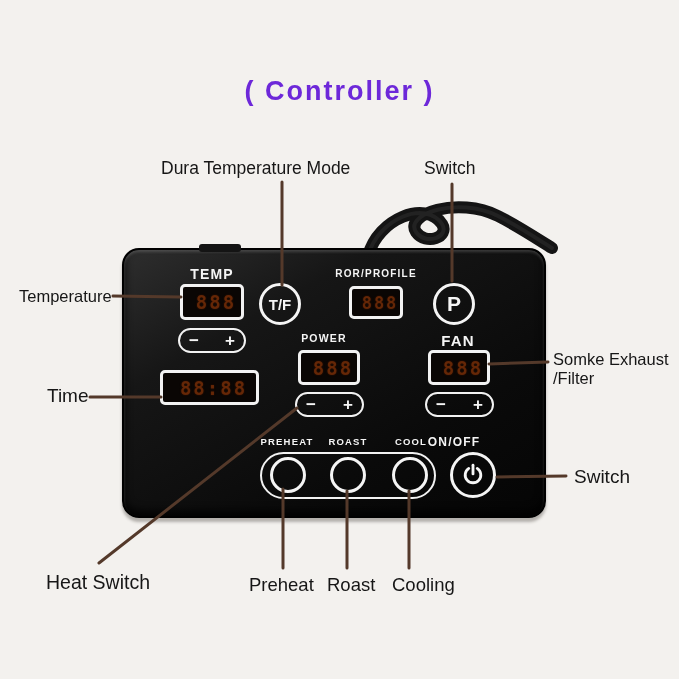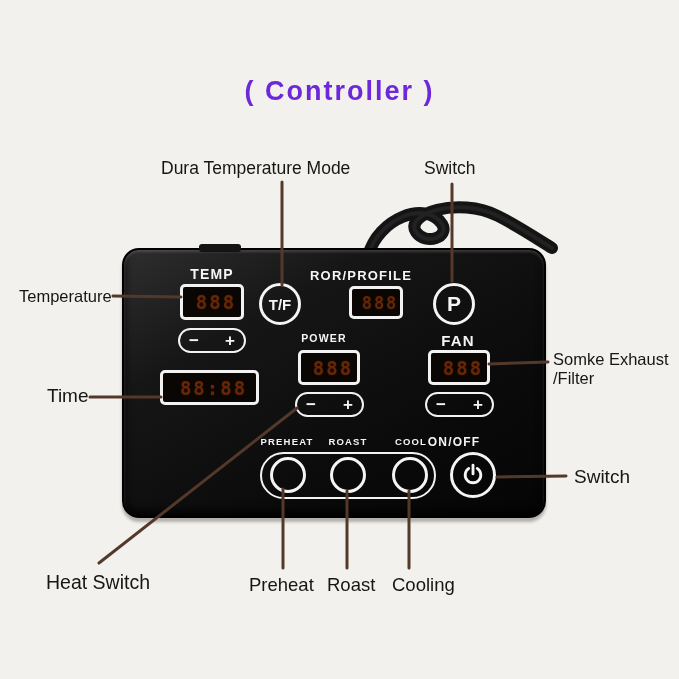--- a/index.html
+++ b/index.html
@@ -82,21 +82,21 @@
     <div class="display" style="left:56px;top:34px;width:64px;height:36px">
       <span class="digits">888</span>
     </div>
     <div class="pill" style="left:54px;top:78px;width:68px;height:25px">
       <span>−</span>
       <span>+</span>
     </div>
 
     <div class="roundbtn" style="left:135px;top:33px;width:42px;height:42px;font-size:15px">T/F</div>
 
-    <div class="plabel" style="left:186px;top:18px;width:100px;font-size:13px">ROR/PROFILE</div>
+    <div class="plabel" style="left:202px;top:18px;width:100px;font-size:10px">ROR/PROFILE</div>
     <div class="display" style="left:225px;top:36px;width:54px;height:33px">
       <span class="digits" style="font-size:17px">888</span>
     </div>
 
     <div class="roundbtn" style="left:309px;top:33px;width:42px;height:42px;font-size:21px">P</div>
 
     <div class="plabel" style="left:170px;top:82px;width:60px;font-size:10.5px">POWER</div>
     <div class="display" style="left:174px;top:100px;width:62px;height:35px">
       <span class="digits">888</span>
     </div>

